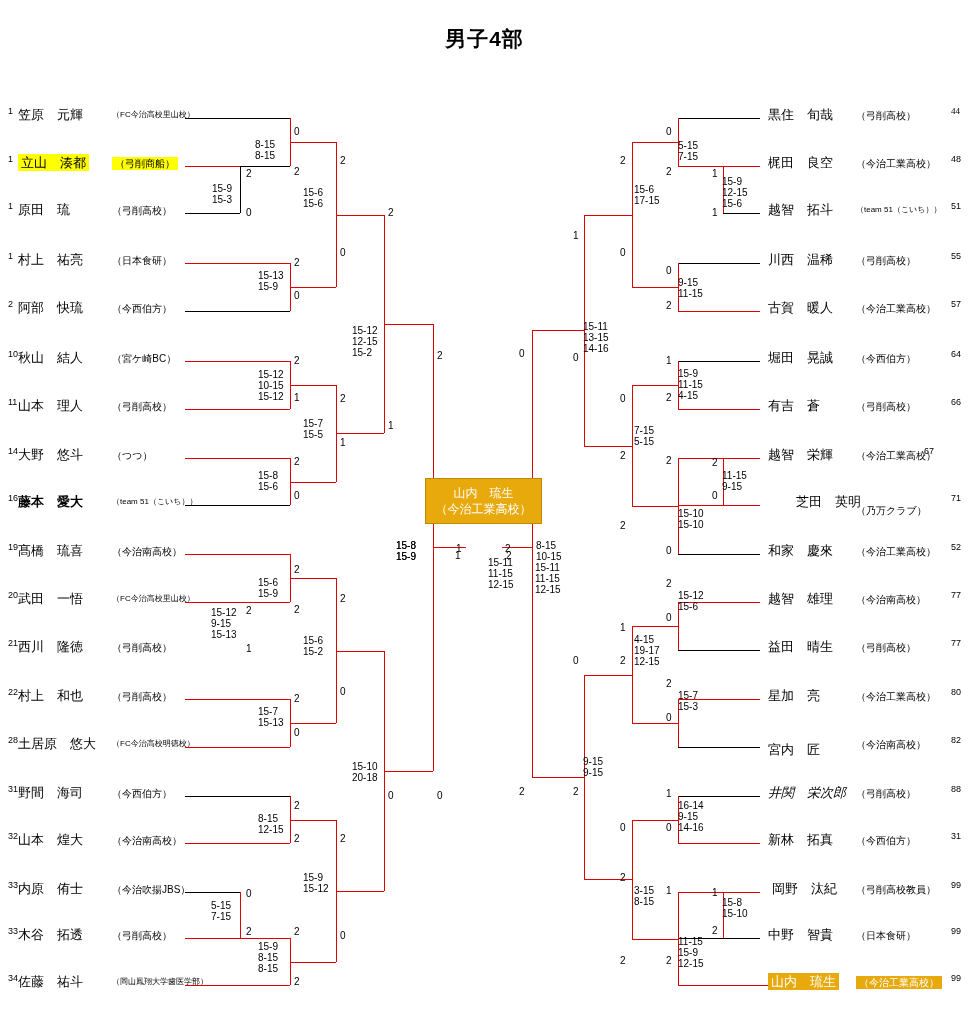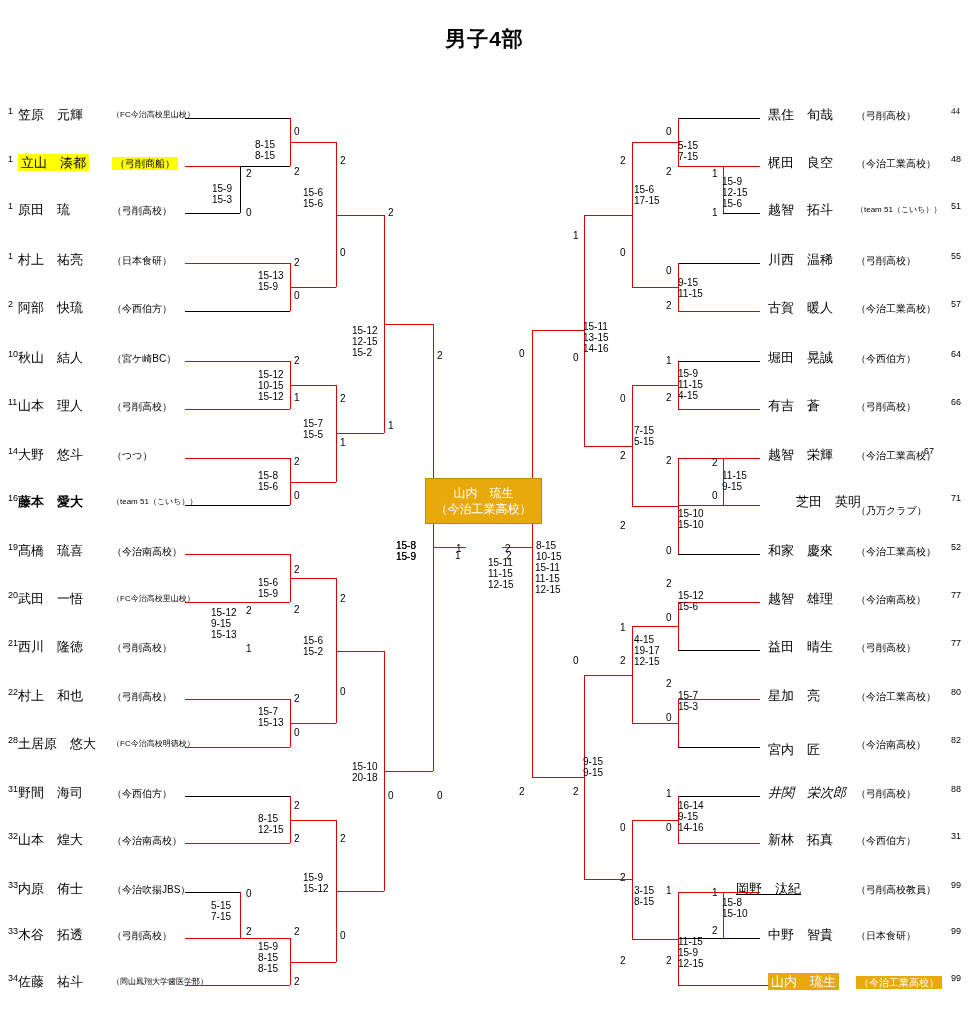--- a/index.html
+++ b/index.html
@@ -136,21 +136,21 @@
 <div class="node seed" style="left:951px;top:735px;">82</div>
 <div class="node pname" style="left:768px;top:741px;">宮内　匠</div>
 <div class="node paff" style="left:856px;top:738px;">（今治南高校）</div>
 <div class="node seed" style="left:951px;top:784px;">88</div>
 <div class="node pname" style="left:768px;top:784px;font-style:italic;">井関　栄次郎</div>
 <div class="node paff" style="left:856px;top:787px;">（弓削高校）</div>
 <div class="node seed" style="left:951px;top:831px;">31</div>
 <div class="node pname" style="left:768px;top:831px;">新林　拓真</div>
 <div class="node paff" style="left:856px;top:834px;">（今西伯方）</div>
 <div class="node seed" style="left:951px;top:880px;">99</div>
-<div class="node pname" style="left:736px;top:880px;text-decoration:underline;">岡野　汰紀</div>
+<div class="node pname" style="left:772px;top:880px;">岡野　汰紀</div>
 <div class="node paff" style="left:856px;top:883px;">（弓削高校教員）</div>
 <div class="node seed" style="left:951px;top:926px;">99</div>
 <div class="node pname" style="left:768px;top:926px;">中野　智貴</div>
 <div class="node paff" style="left:856px;top:929px;">（日本食研）</div>
 <div class="node seed" style="left:951px;top:973px;">99</div>
 <div class="node pname" style="left:768px;top:973px;"><span class="hl-yellow" style="background: rgb(232, 169, 12); color: rgb(255, 255, 255);">山内　琉生</span></div>
 <div class="node paff" style="left:856px;top:976px;"><span class="hl-yellow" style="background: rgb(232, 169, 12); color: rgb(255, 255, 255);">（今治工業高校）</span></div>
 <div class="line" style="left:185px;top:118px;width:105px;height:1px;"></div>
 <div class="rline" style="left:185px;top:166px;width:105px;height:1px;"></div>
 <div class="rline" style="left:290px;top:118px;width:1px;height:48px;"></div>

